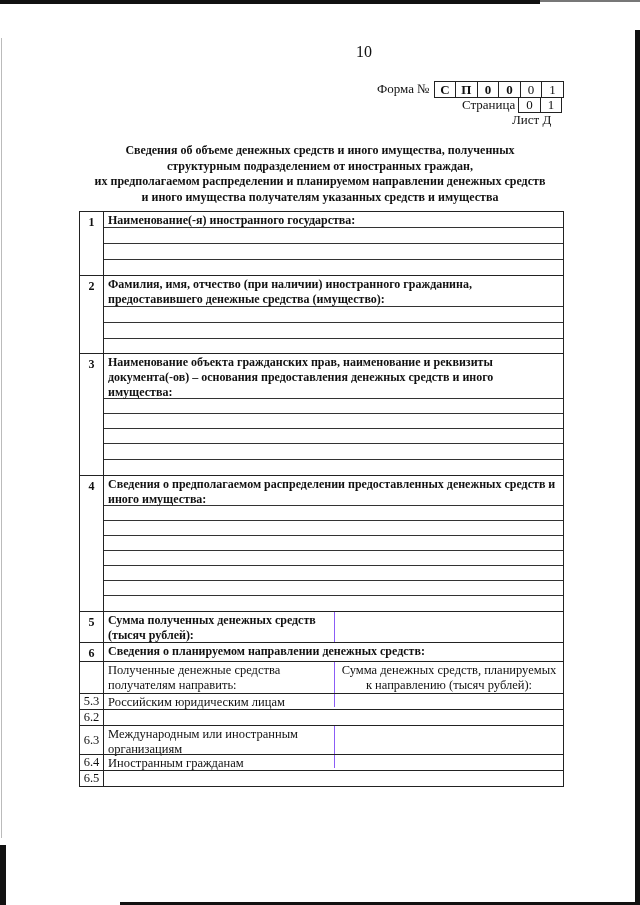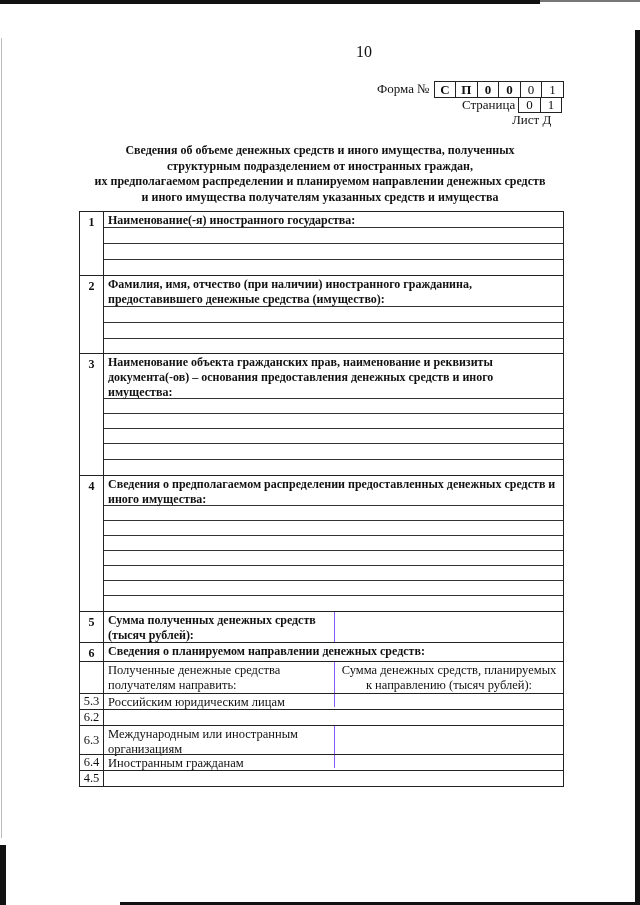--- a/index.html
+++ b/index.html
@@ -177,15 +177,15 @@
 
   <div class="row">
     <div class="num reg">6.4</div>
     <div class="content split">
       <div class="c1 reg-text" style="height:13px">Иностранным гражданам</div>
       <div class="c2"></div>
     </div>
   </div>
 
   <div class="row">
-    <div class="num reg">4.5</div>
+    <div class="num reg">6.5</div>
   </div>
 </div>
 
 </body></html>

